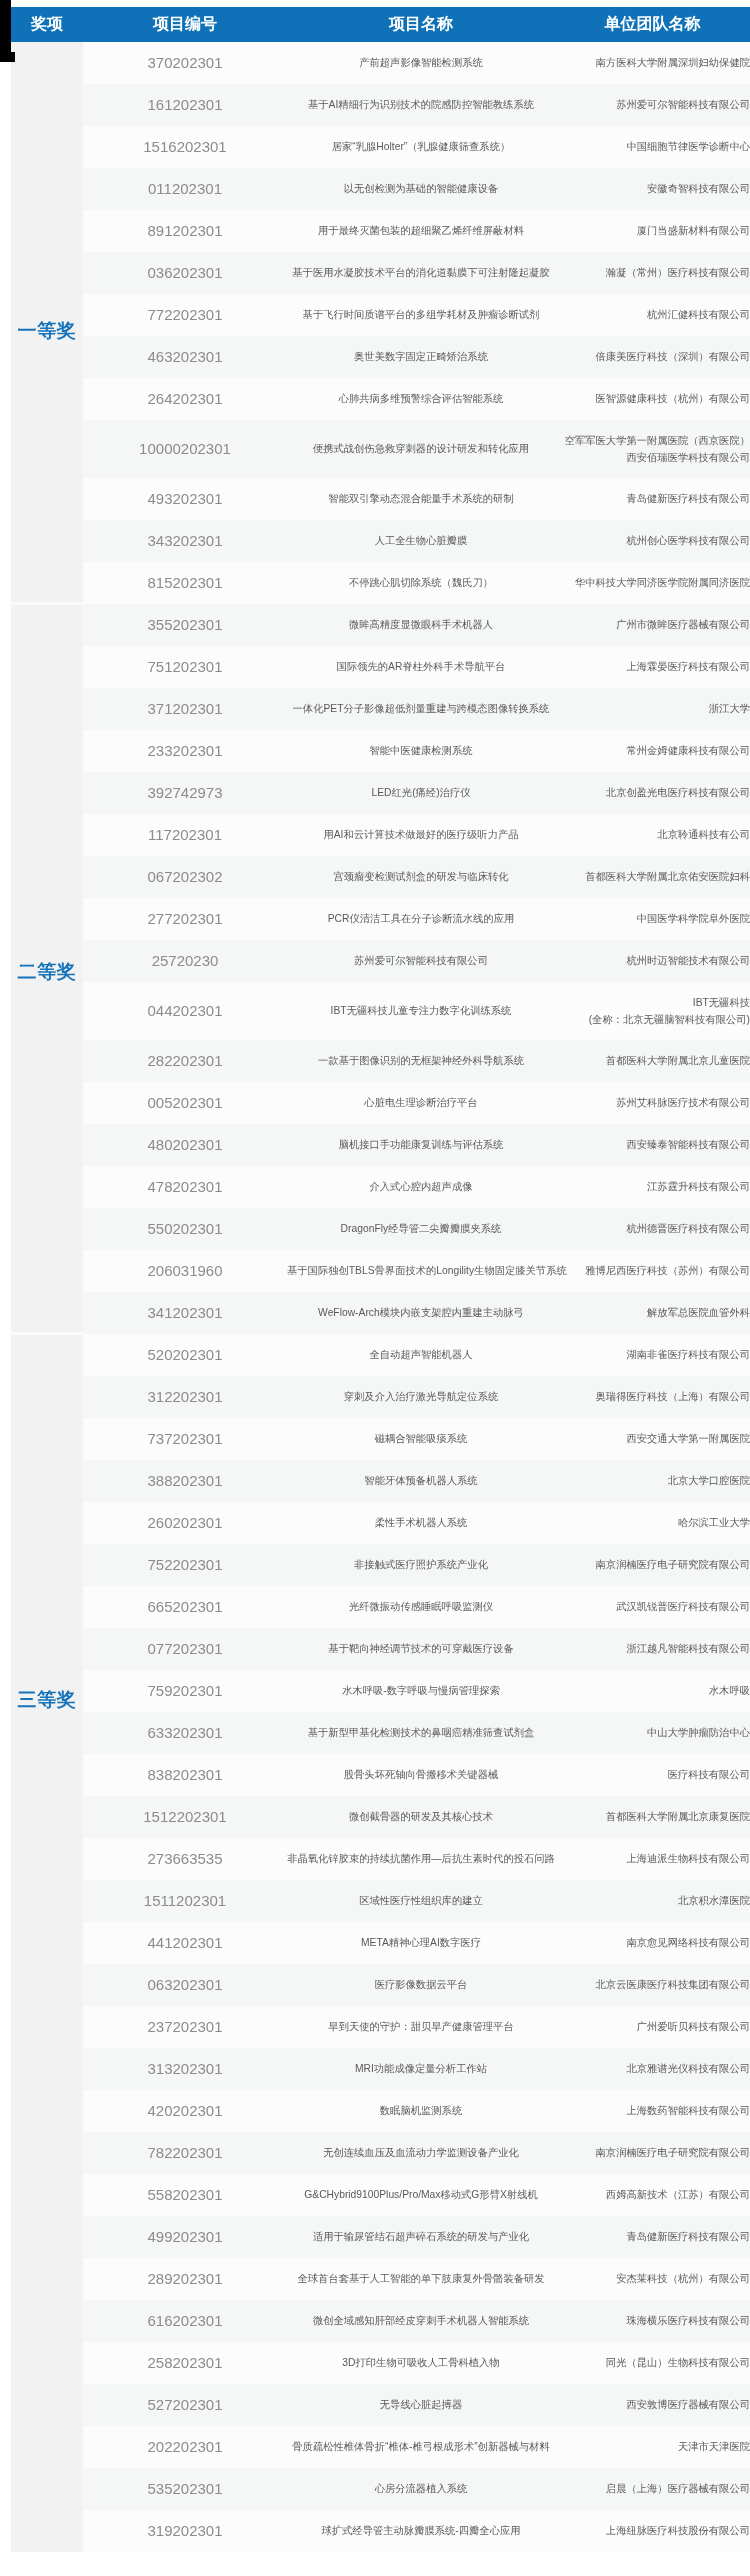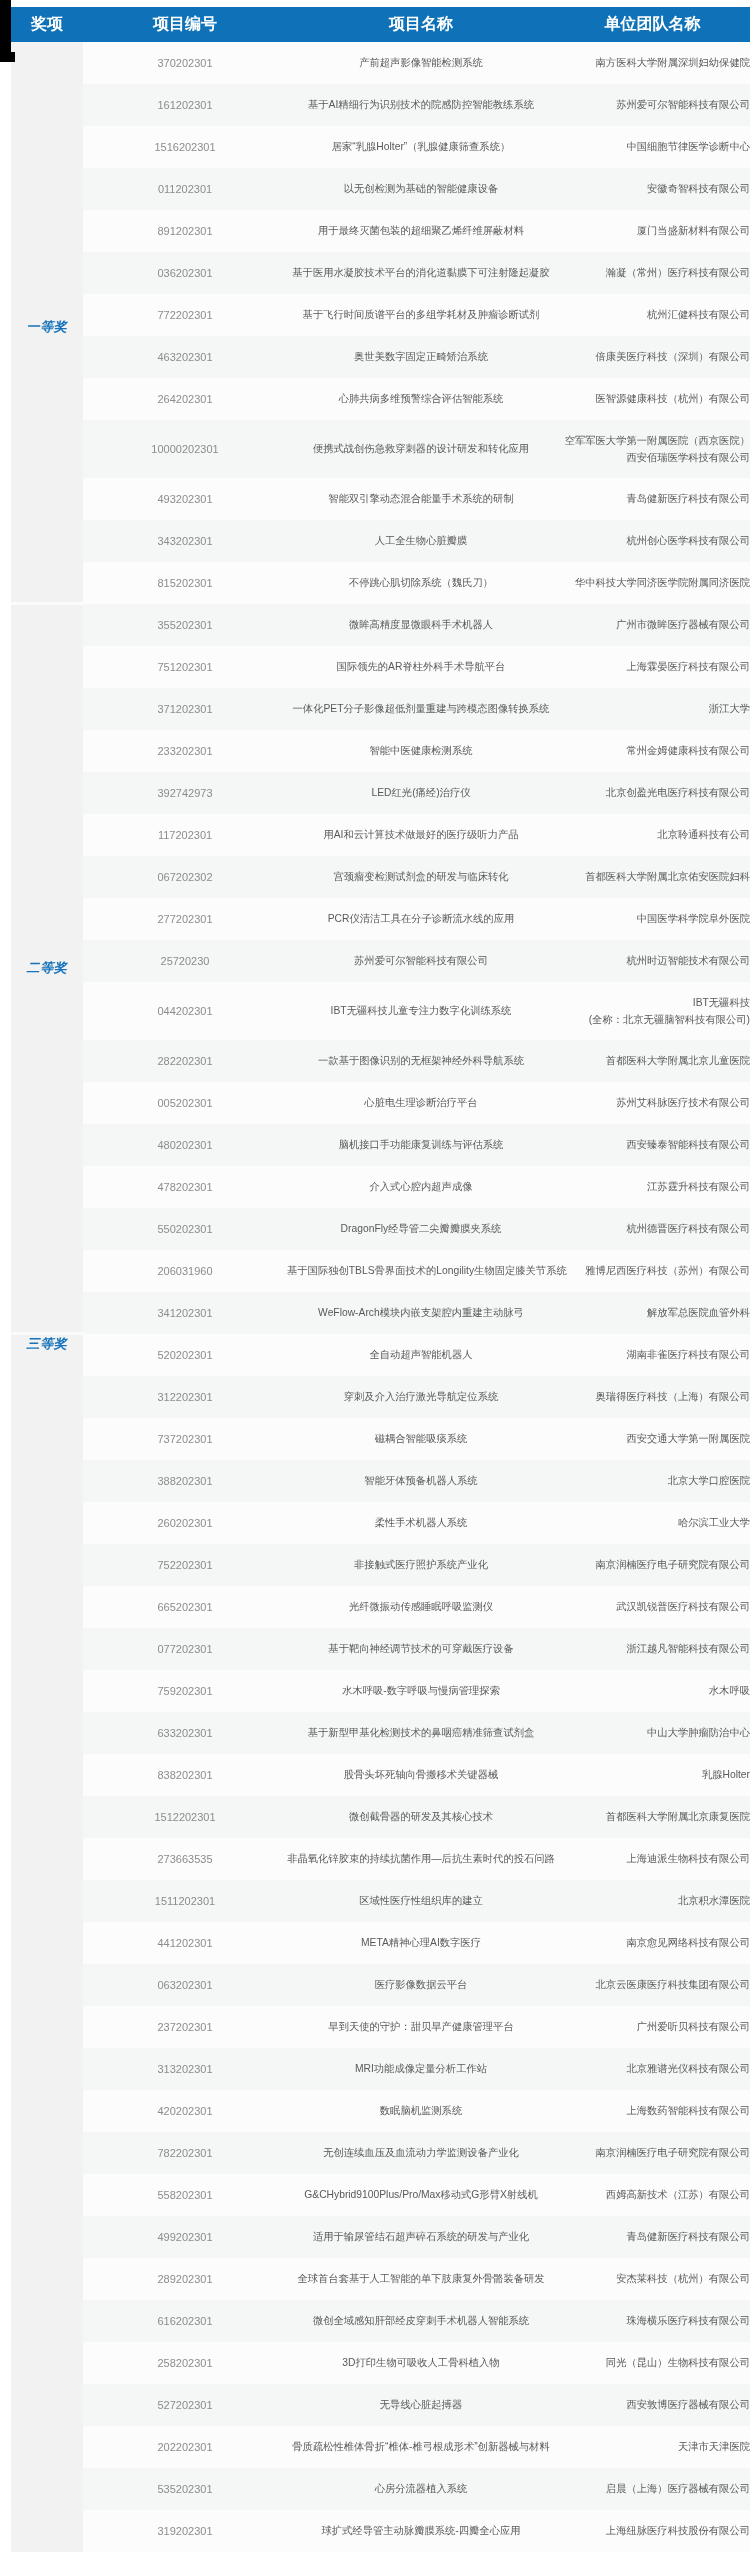--- a/index.html
+++ b/index.html
@@ -32,31 +32,30 @@
   tbody tr.row-odd{background:var(--row-odd,#FCFCFC);}
   tbody tr.row-even{background:var(--row-even,#F5F6F6);}
   td{text-align:center;vertical-align:middle;padding:0;}
   td.award-cell{
     background:var(--award-col-bg,#F2F2F2);
     vertical-align:top;
   }
   td.award-cell-sep{border-top:3.6px solid #FBFBFB;}
   .award-label{
     color:var(--award-text,#1673BA);
-    font-size:13px;
+    font-size:19px;
     font-weight:600;
     letter-spacing:0.6px;
-    font-style:italic;
   }
   .award-label-0{margin-top:276px;}
   .award-label-1{margin-top:354px;}
-  .award-label-2{}
+  .award-label-2{margin-top:352px;}
   td.cell-no{
     color:var(--number-text,#8C8C8C);
-    font-size:11px;
+    font-size:15px;
     white-space:nowrap;
   }
   td.cell-name{
     color:var(--body-text,#595959);
     font-size:10.3px;
     white-space:nowrap;
   }
   td.cell-org{
     color:var(--body-text,#595959);
     font-size:10.3px;
@@ -295,21 +294,21 @@
           <td class="cell-org">水木呼吸</td>
         </tr>
         <tr class="row-even">
           <td class="cell-no">633202301</td>
           <td class="cell-name">基于新型甲基化检测技术的鼻咽癌精准筛查试剂盒</td>
           <td class="cell-org">中山大学肿瘤防治中心</td>
         </tr>
         <tr class="row-odd">
           <td class="cell-no">838202301</td>
           <td class="cell-name">股骨头坏死轴向骨搬移术关键器械</td>
-          <td class="cell-org">乳腺Holter</td>
+          <td class="cell-org">医疗科技有限公司</td>
         </tr>
         <tr class="row-even">
           <td class="cell-no">1512202301</td>
           <td class="cell-name">微创截骨器的研发及其核心技术</td>
           <td class="cell-org">首都医科大学附属北京康复医院</td>
         </tr>
         <tr class="row-odd">
           <td class="cell-no">273663535</td>
           <td class="cell-name">非晶氧化锌胶束的持续抗菌作用—后抗生素时代的投石问路</td>
           <td class="cell-org">上海迪派生物科技有限公司</td>

